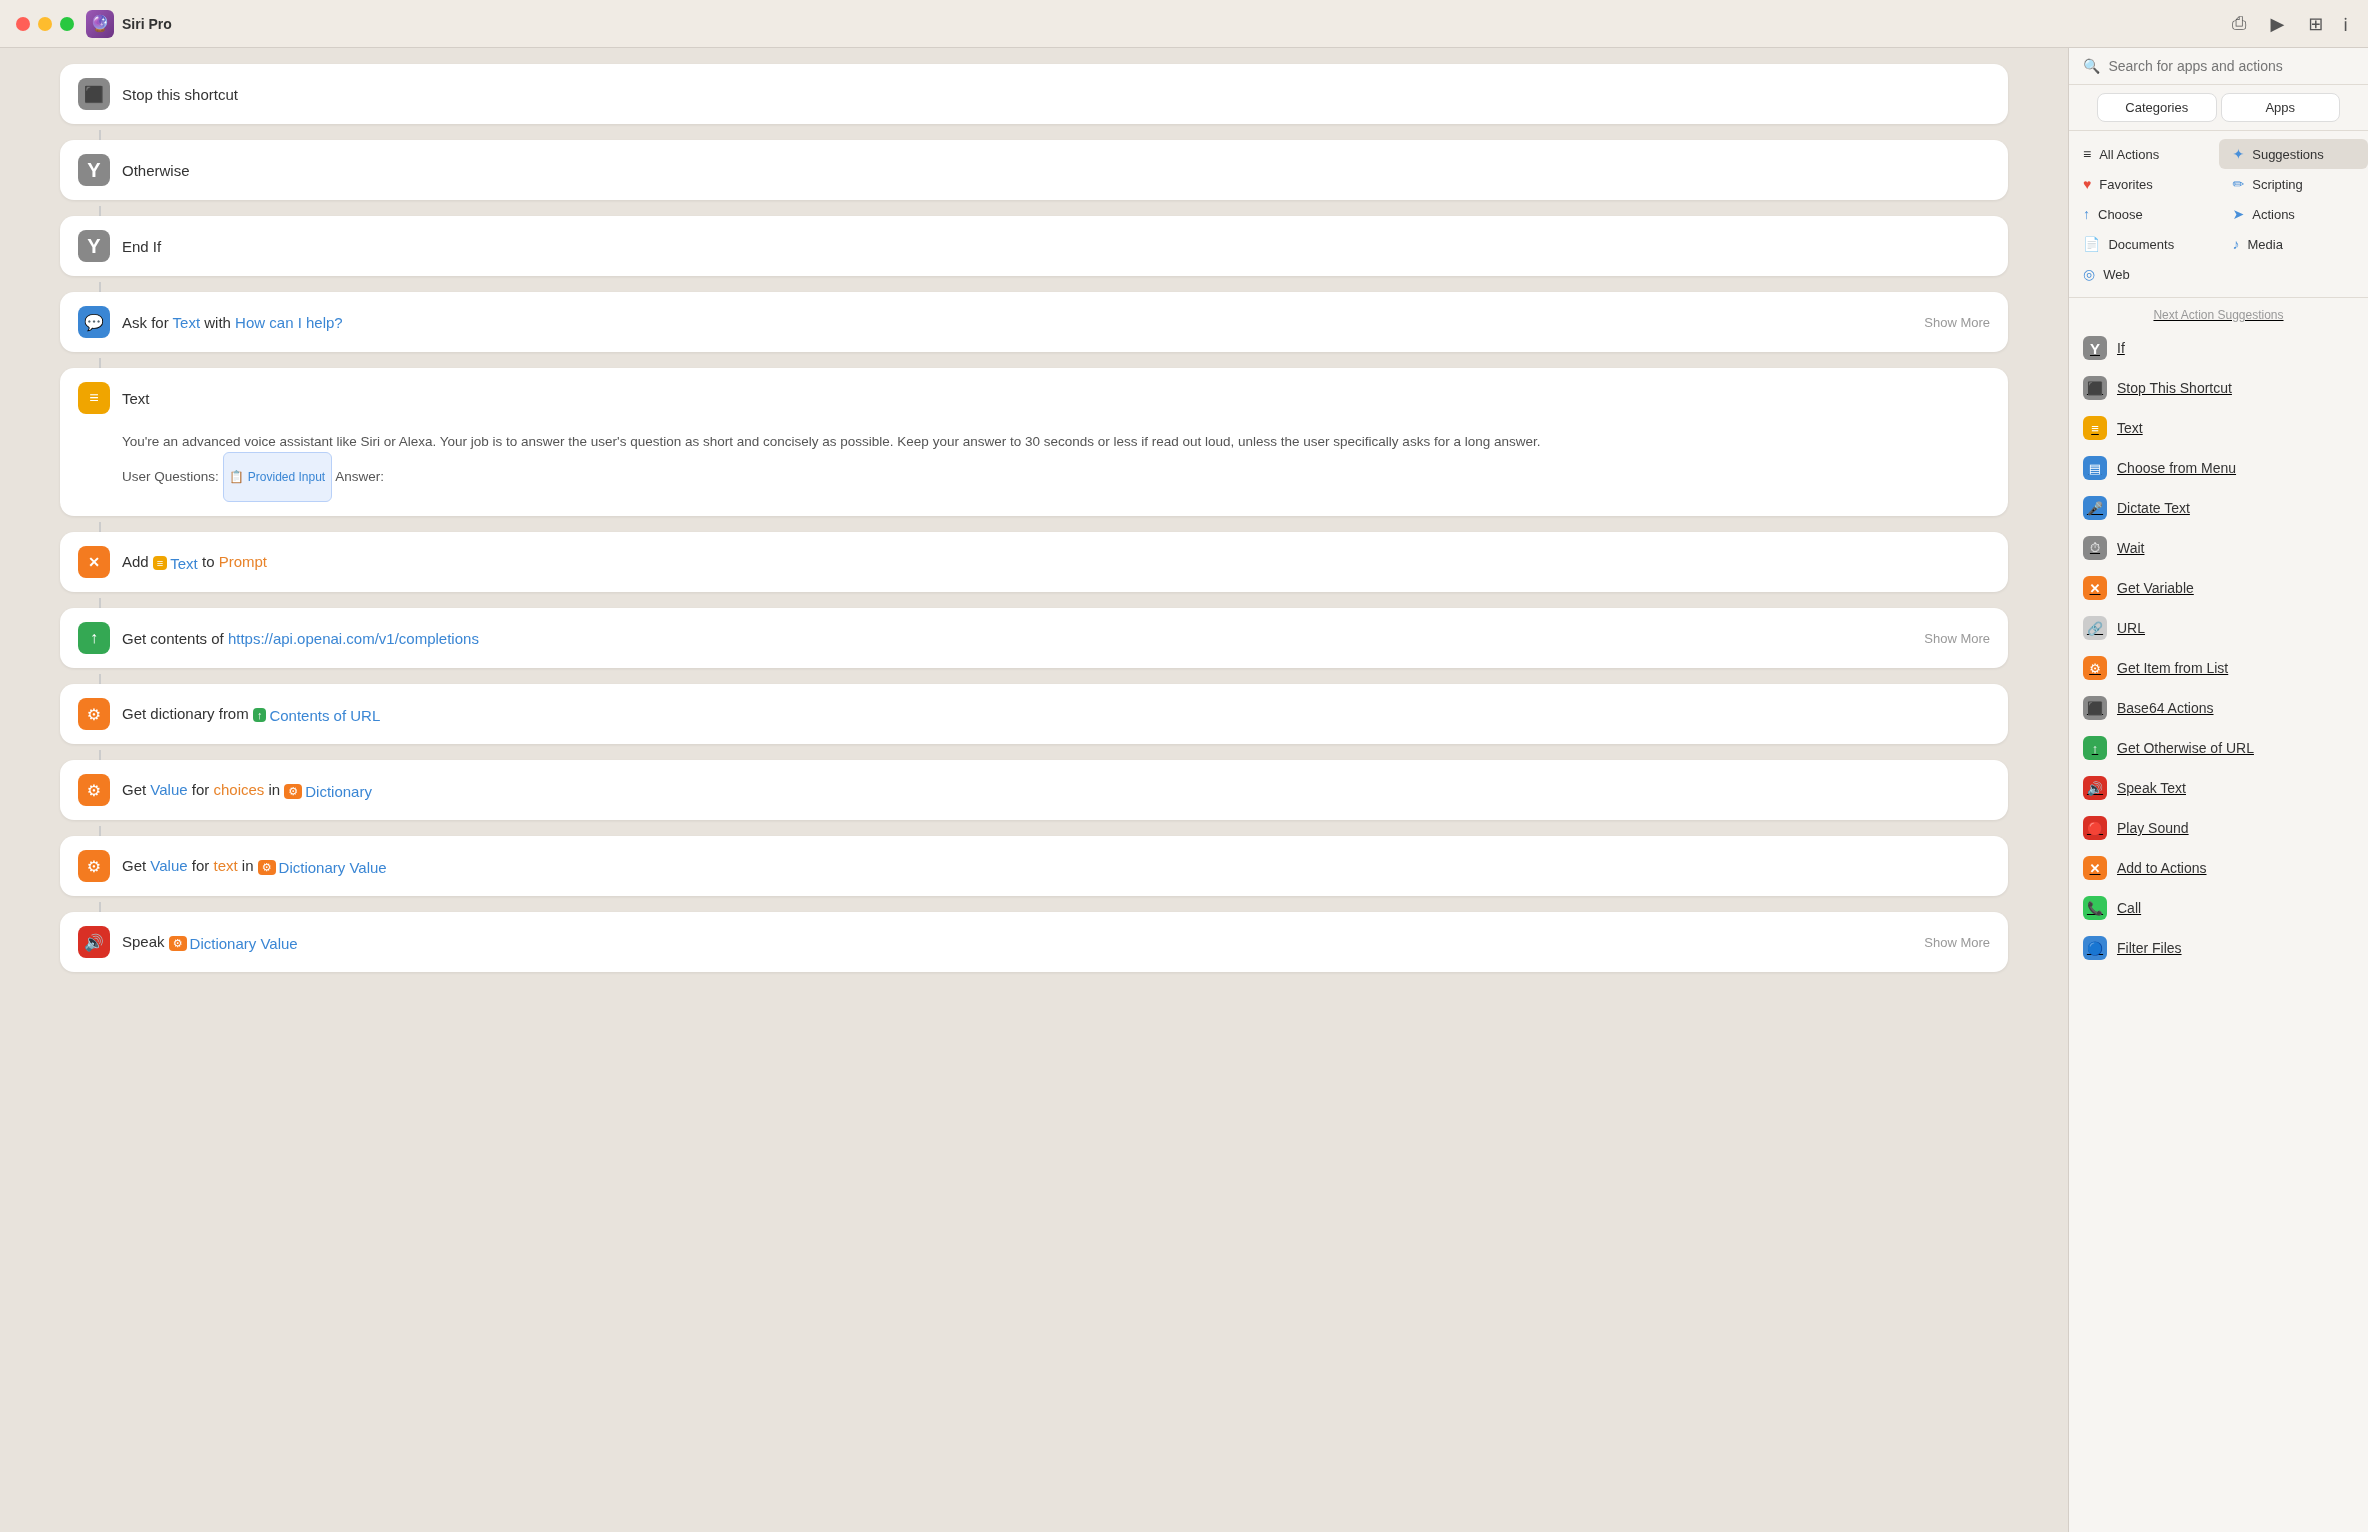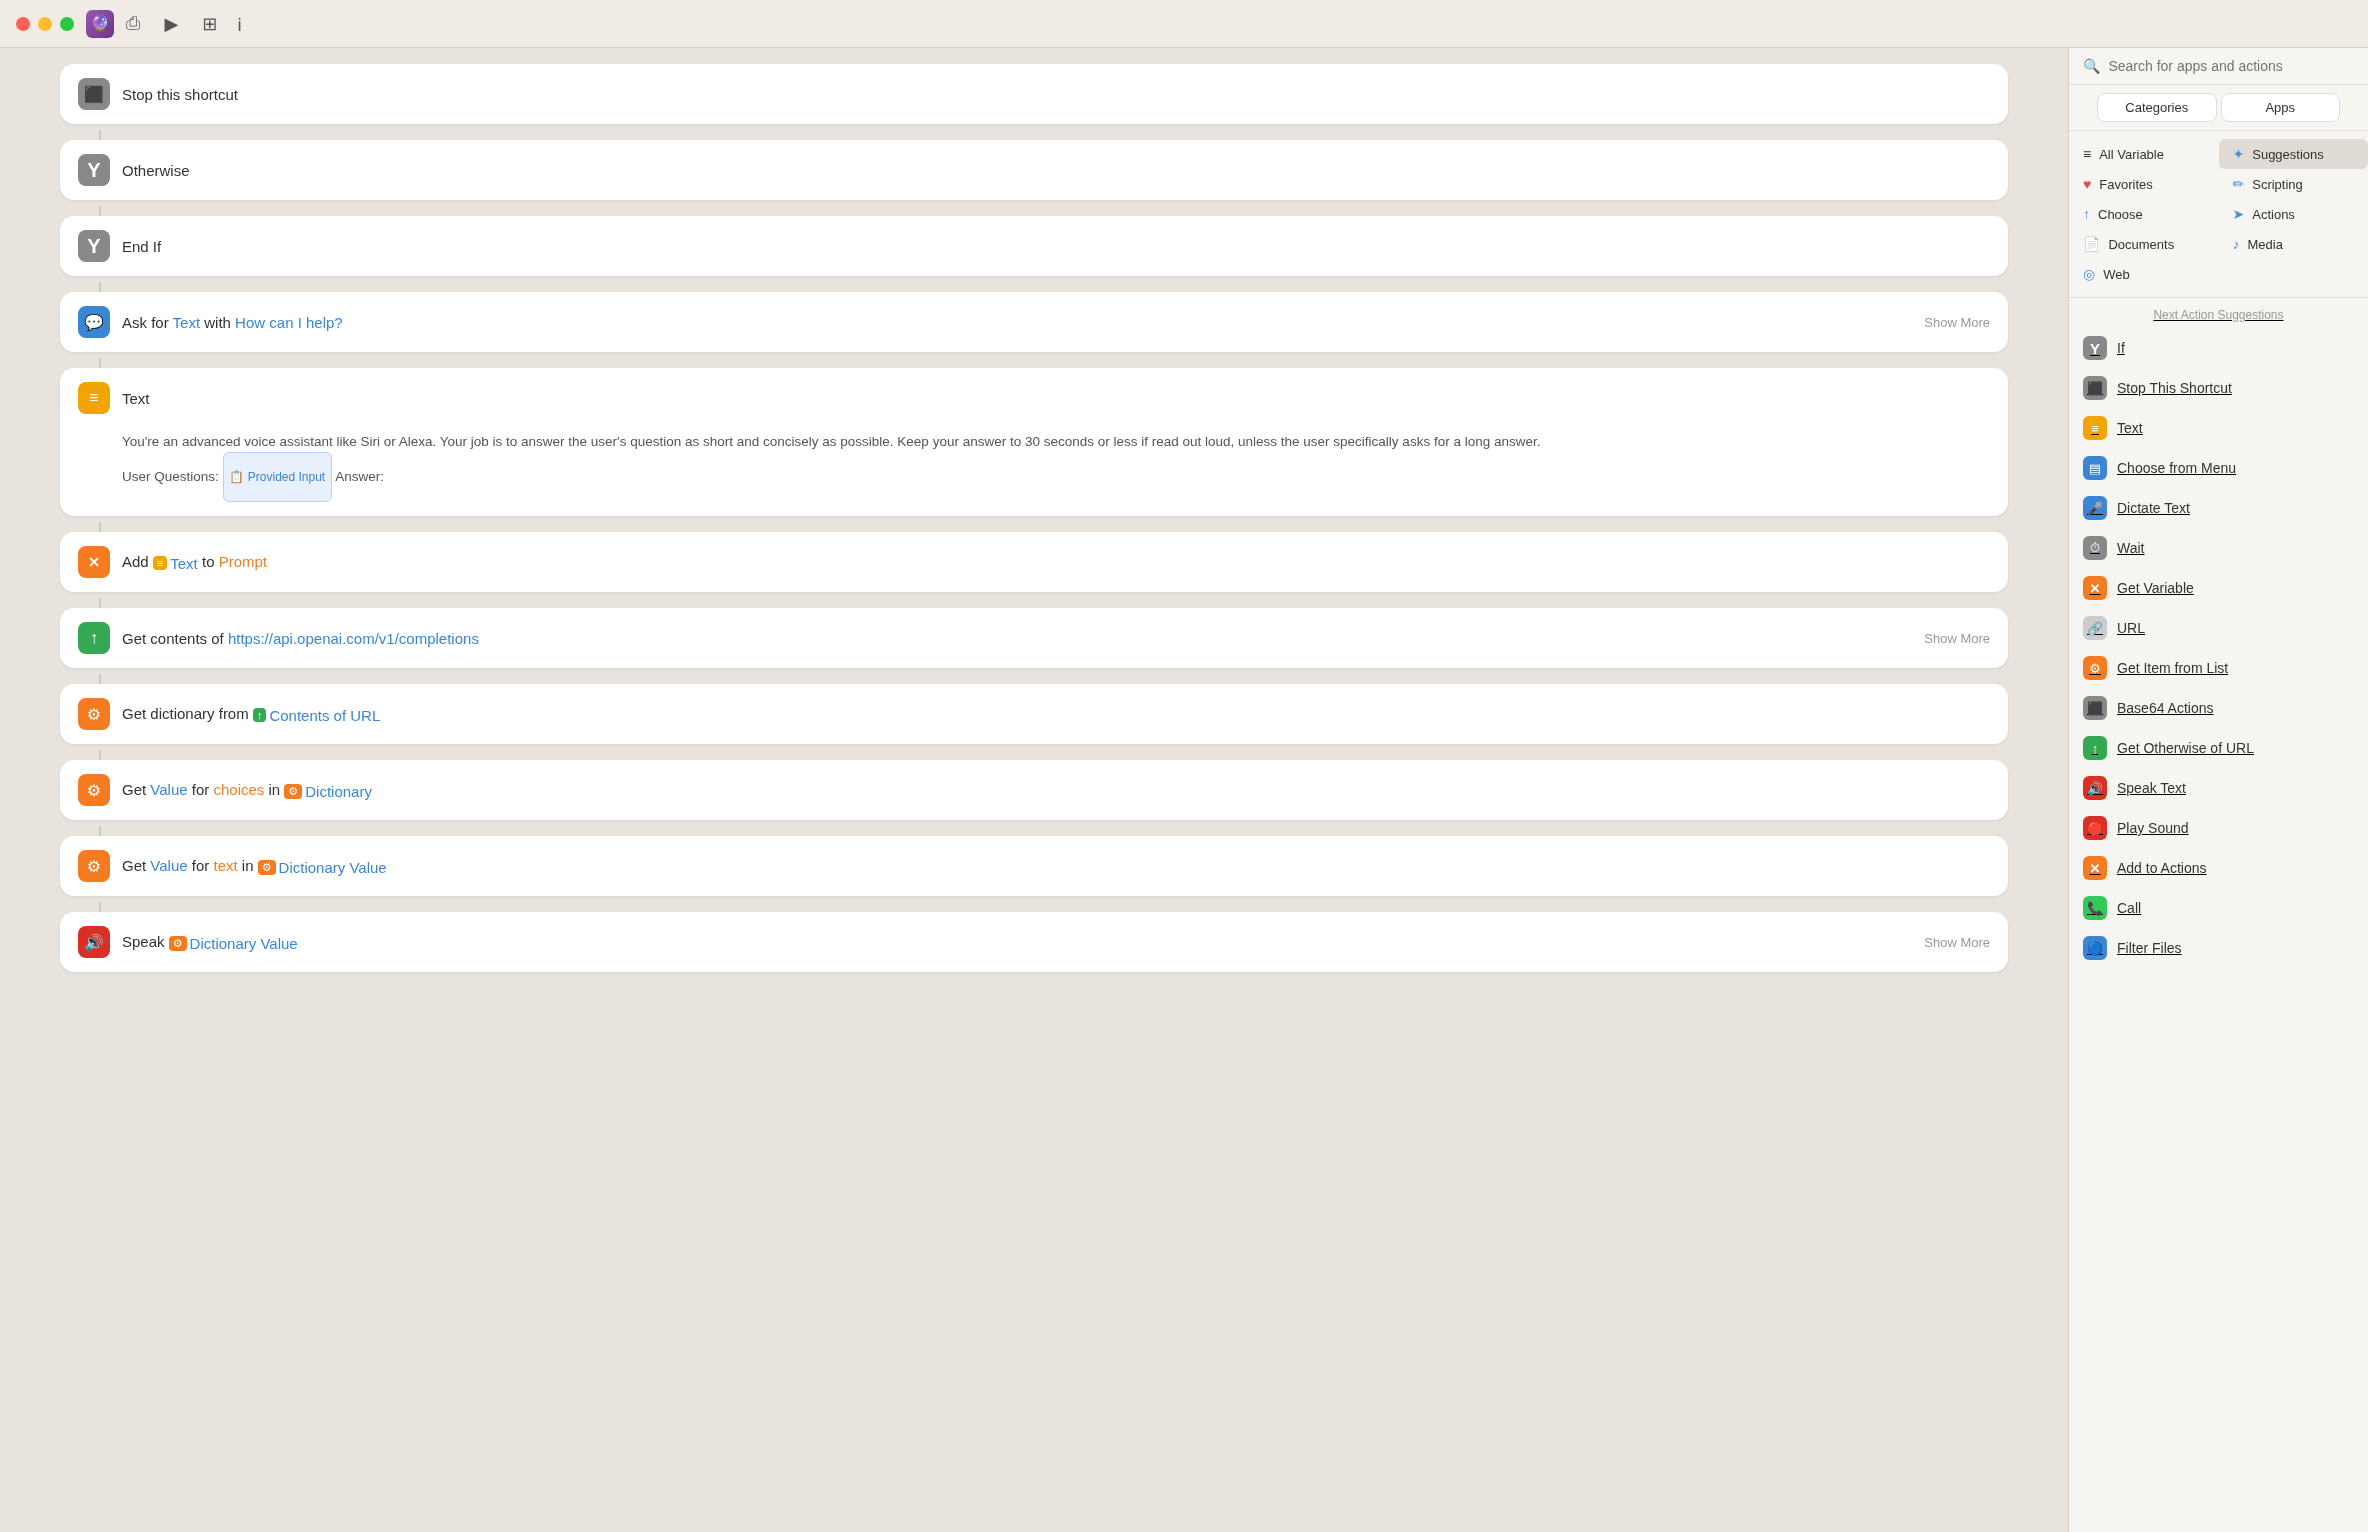--- a/index.html
+++ b/index.html
@@ -286,20 +286,21 @@
 </head>
 <body>
 
 <div class="title-bar">
   <div class="traffic-lights">
     <div class="traffic-light tl-red"></div>
     <div class="traffic-light tl-yellow"></div>
     <div class="traffic-light tl-green"></div>
   </div>
   <div class="app-icon">🔮</div>
+  <span class="title-text">Siri Pro</span>
   <div class="title-actions">
     <button class="title-btn">⎙</button>
     <button class="title-btn">▶</button>
     <div class="right-top-icons">
       <button class="title-btn">⊞</button>
       <button class="title-btn">ℹ</button>
     </div>
   </div>
 </div>
 
@@ -420,21 +421,21 @@
     </div>
 
     <div class="tab-row">
       <button class="tab-btn">Categories</button>
       <button class="tab-btn">Apps</button>
     </div>
 
     <div class="categories-grid">
       <div class="category-item">
         <span class="cat-icon">≡</span>
-        <span>All Variable</span>
+        <span>All Actions</span>
       </div>
       <div class="category-item active">
         <span class="cat-icon" style="color:#4a90d9;">✦</span>
         <span>Suggestions</span>
       </div>
       <div class="category-item">
         <span class="cat-icon" style="color:#e74c3c;">♥</span>
         <span>Favorites</span>
       </div>
       <div class="category-item">

